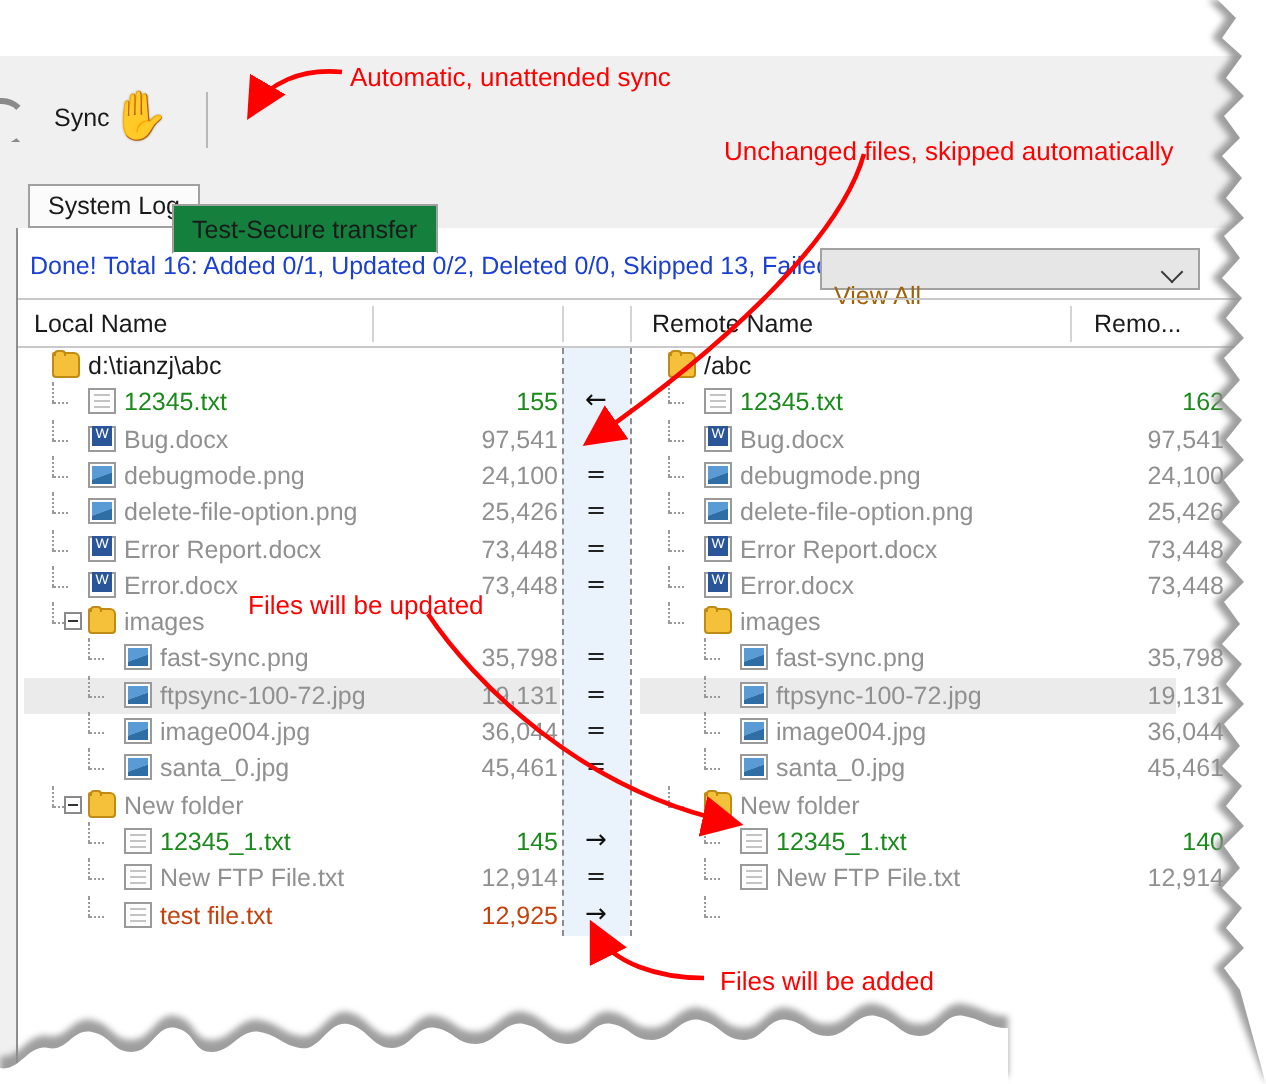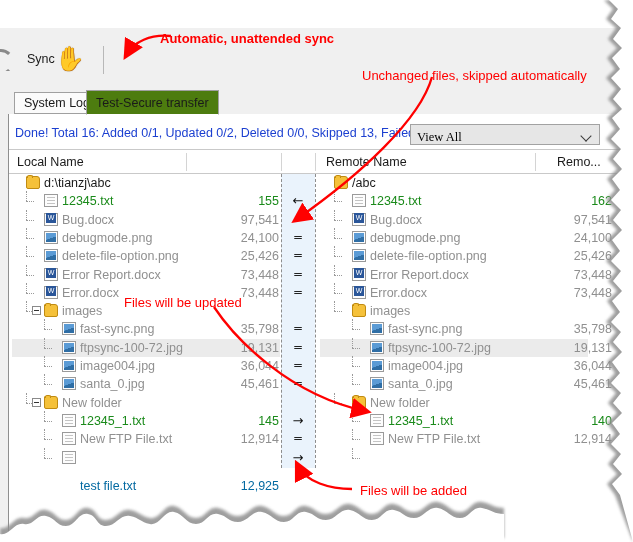--- a/index.html
+++ b/index.html
@@ -48,33 +48,33 @@
       transform-origin:left center;transform:rotate(28deg);}
   .ico-watch .knob{position:absolute;left:17px;top:0px;width:7px;height:7px;border-radius:2px;
       background:linear-gradient(#e6e6e6,#8c8c8c);border:1.3px solid #5e5e5e;box-sizing:border-box;
       transform:rotate(25deg);}
 
   
   .tabstrip{position:absolute;left:0;top:90px;width:633px;height:24px;background:#f0f0f0;}
   .tab{position:absolute;top:2px;height:22px;padding:0 9px;display:flex;align-items:center;
        font-size:12.5px;color:#1a1a1a;border:1px solid #a0a0a0;background:#fbfbfb;
        box-sizing:border-box;white-space:nowrap;}
-  .tab.active{background:#4d7c0f;border-bottom-color:#ffffff;top:0;height:25px;z-index:3;}
+  .tab.active{background:#15803d;border-bottom-color:#ffffff;top:12px;height:25px;z-index:3;}
 
   
   .client{position:absolute;left:8px;top:114px;width:625px;height:428px;background:#fff;
           border-left:1px solid #8e8e8e;}
   .leftrail{position:absolute;left:0px;top:114px;width:8px;height:428px;background:#f0f0f0;
           border-right:1px solid #c8c8c8;}
 
   .statusbar{position:absolute;left:9px;top:122px;width:624px;height:24px;}
   .status-text{position:absolute;left:6px;top:4px;font-size:12.5px;color:#1b3fd0;white-space:nowrap;}
   .viewsel{position:absolute;left:410px;top:124px;width:190px;height:21px;
       background:#e6e6e6;border:1px solid #a2a2a2;box-sizing:border-box;}
-  .viewsel .val{position:absolute;left:6px;top:5px;font-size:12.5px;color:#000000;font-family:Liberation Serif, serif;}
+  .viewsel .val{position:absolute;left:6px;top:16px;font-size:12.5px;color:#a16207;}
   .viewsel .chev{position:absolute;right:9px;top:7px;width:8px;height:8px;}
   .viewsel .chev:before{content:"";position:absolute;left:0;top:0;width:7px;height:7px;
       border-left:1.4px solid #3a3a3a;border-bottom:1.4px solid #3a3a3a;transform:rotate(-45deg);}
 
   .sb-line{position:absolute;left:9px;top:149px;width:615px;height:1px;background:#c9c9c9;}
 
   
   .hdr{position:absolute;top:152px;height:21px;font-size:12.5px;color:#1a1a1a;}
   .hdr span{position:absolute;top:3px;}
   .hdr-sep{position:absolute;top:153px;width:1px;height:18px;background:#d4d4d4;}
@@ -85,21 +85,21 @@
   .dashv{position:absolute;top:174px;width:0;height:294px;border-left:1px dashed #8d8d8d;}
 
   
   .row{position:absolute;height:18px;font-size:12.5px;white-space:nowrap;}
   .row .nm{position:absolute;top:2px;}
   .row .sz{position:absolute;top:2px;text-align:right;}
   .rowhl{position:absolute;height:18px;background:#ebebeb;}
 
   .c-green{color:#1a8a1a;}
   .c-gray{color:#909090;}
-  .c-blue{color:#0369a1;margin-top:28px;}
+  .c-blue{color:#c2410c;}
   .c-dark{color:#1a1a1a;}
 
   
   .guide{position:absolute;border-left:1px dotted #9a9a9a;}
   .guideh{position:absolute;border-top:1px dotted #9a9a9a;}
   .expander{position:absolute;width:9px;height:9px;border:1px solid #8a8a8a;background:#fff;
      box-sizing:border-box;}
   .expander:before{content:"";position:absolute;left:1px;top:3px;width:5px;height:1px;background:#333;}
 
   
@@ -170,21 +170,21 @@
     <span style="left:8px">Local Name</span>
   </div>
   <div class="hdr-sep" style="left:186px"></div>
   <div class="hdr-sep" style="left:281px"></div>
   <div class="hdr-sep" style="left:315px"></div>
   <div class="hdr" style="left:318px;width:216px">
     <span style="left:8px">Remote Name</span>
   </div>
   <div class="hdr-sep" style="left:535px"></div>
   <div class="hdr" style="left:537px;width:80px">
-    <span style="left:20px">Remo...</span>
+    <span style="left:10px">Remo...</span>
   </div>
   <div class="hdr-underline"></div>
 
   <div class="centerband"></div>
   <div class="dashv" style="left:281px"></div>
   <div class="dashv" style="left:315px"></div>
 
   <div id="local-list">
       <div class="row" style="left: 12px; top: 174px; width: 267px;">
         <div class="ico ico-folder" style="left: 14px;"></div>
@@ -421,21 +421,21 @@
       <div class="mk mk-eq" style="left: 281px; top: 284.8px;">=</div>
       <div class="mk mk-eq" style="left: 281px; top: 321.4px;">=</div>
       <div class="mk mk-eq" style="left: 281px; top: 339.7px;">=</div>
       <div class="mk mk-eq" style="left: 281px; top: 358px;">=</div>
       <div class="mk mk-eq" style="left: 281px; top: 376.3px;">=</div>
       <div class="mk" style="left: 281px; top: 412.9px;">→</div>
       <div class="mk mk-eq" style="left: 281px; top: 431.2px;">=</div>
       <div class="mk" style="left: 281px; top: 449.5px;">→</div>
     </div>
   <div id="annos">
-      <div class="anno" style="left: 160px; top: 31px; font-weight: bold;">Automatic, unattended sync</div>
+      <div class="anno" style="left: 175px; top: 31px;">Automatic, unattended sync</div>
       <div class="anno" style="left: 362px; top: 68px;">Unchanged files, skipped automatically</div>
       <div class="anno" style="left: 124px; top: 295px;">Files will be updated</div>
       <div class="anno" style="left: 360px; top: 483px;">Files will be added</div>
     </div>
 
   <svg class="annosvg" viewBox="0 0 633 542">
     <defs>
       <marker id="ah" markerWidth="9" markerHeight="9" refX="6" refY="4.5" orient="auto">
         <path d="M0,0 L9,4.5 L0,9 z" fill="#ff0000"></path>
       </marker>

